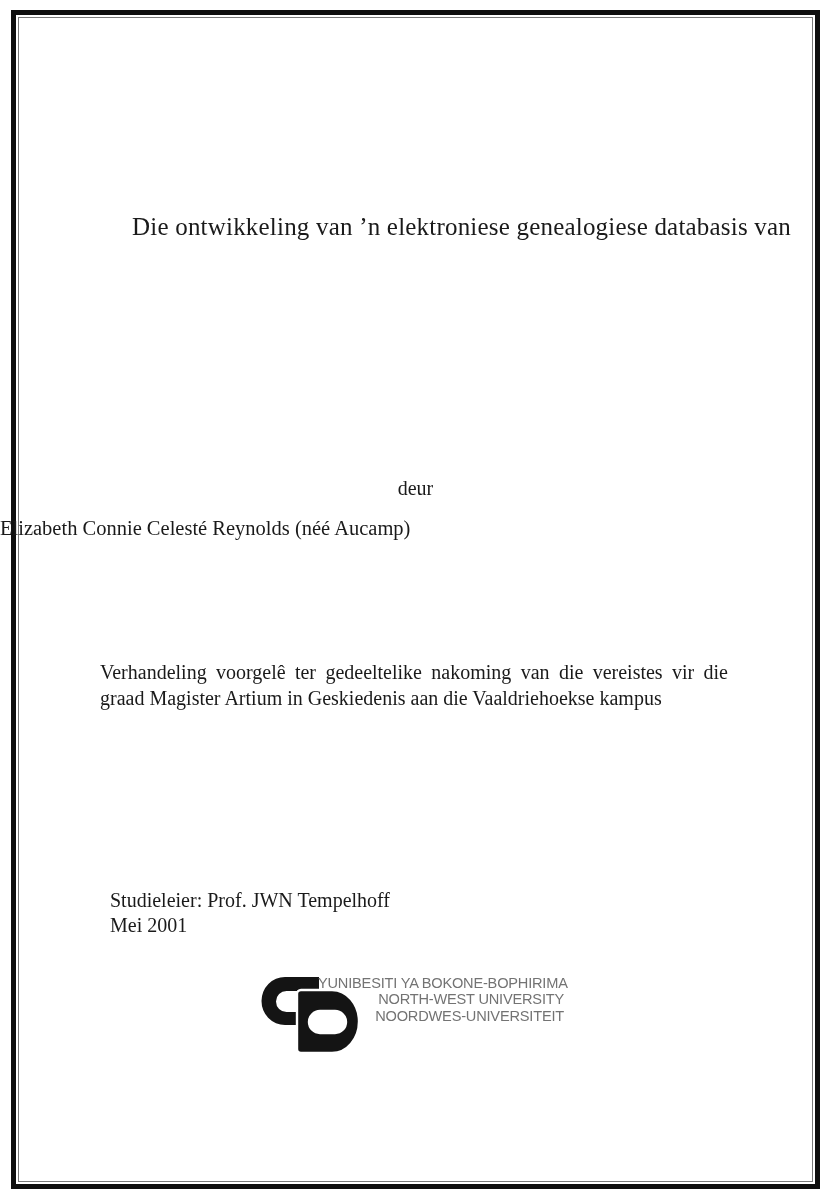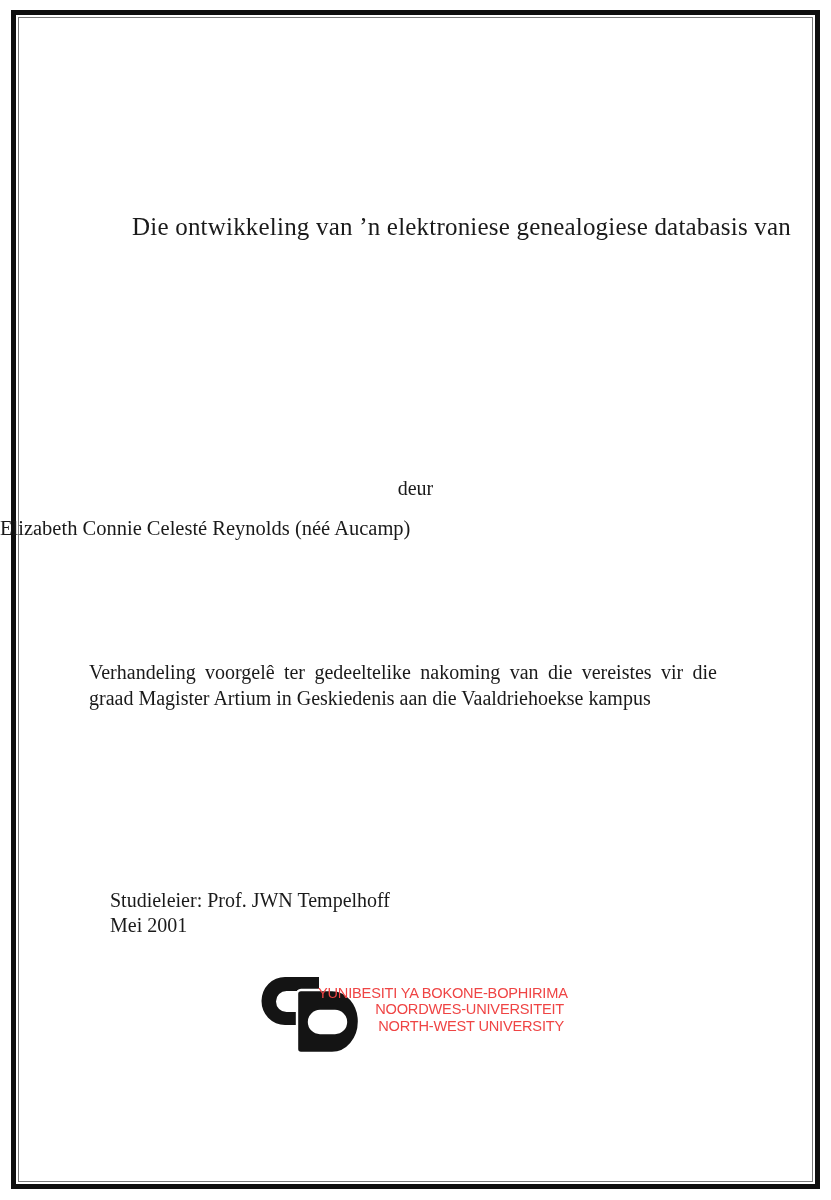--- a/index.html
+++ b/index.html
@@ -41,21 +41,21 @@
     line-height: 26px;
     margin-top: 44px;
   }
   .author-name {
     left: 0; right: 0; top: 515px;
     text-align: left;
     font-size: 20.5px;
     line-height: 26px;
   }
   .degree-statement {
-    left: 89px; top: 660px;
+    left: 100px; top: 660px;
     width: 628px;
     font-size: 20px;
     line-height: 25.5px;
   }
   .statement-line-justified {
     text-align: justify;
     text-align-last: justify;
   }
   .italic { }
   .supervisor-block {
@@ -75,22 +75,21 @@
   .nwu-logo-text {
     position: absolute;
     left: 62px; top: 3px;
     width: 246px;
     text-align: right;
     font-family: "Liberation Sans", sans-serif;
     font-size: 14.6px;
     line-height: 16.3px;
     letter-spacing: -0.2px;
     white-space: nowrap;
-    color: #ef4444;
-    margin-top: 10px;
+    color: #737373;
   }
 </style>
 </head>
 <body>
 
 <div class="page-frame">
   <div class="inner-frame"></div>
 </div>
 
 <div class="abs thesis-title">
@@ -114,16 +113,16 @@
 <div class="abs nwu-logo">
   <svg class="nwu-logo-mark" viewBox="0 0 104 84" xmlns="http://www.w3.org/2000/svg">
 
     <path d="M 63 5 H 29 A 23.5 24 0 0 0 29 53 H 50 V 40 H 30.5 A 10.5 10.5 0 0 1 30.5 19 H 63 Z" fill="#141414"></path>
 
     <path d="M 45 18 H 76 A 27 31.5 0 0 1 76 81 H 45 A 4 4 0 0 1 41 77 V 22 A 4 4 0 0 1 45 18 Z
              M 64 39 H 79 A 11 11 0 0 1 79 61 H 64 A 11 11 0 0 1 64 39 Z" fill="#141414" fill-rule="evenodd" stroke="#ffffff" stroke-width="2.4"></path>
   </svg>
   <div class="nwu-logo-text">
     <div>YUNIBESITI YA BOKONE-BOPHIRIMA</div>
+    <div>NORTH-WEST UNIVERSITY</div>
     <div>NOORDWES-UNIVERSITEIT</div>
-    <div>NORTH-WEST UNIVERSITY</div>
   </div>
 </div>
 
 </body></html>

